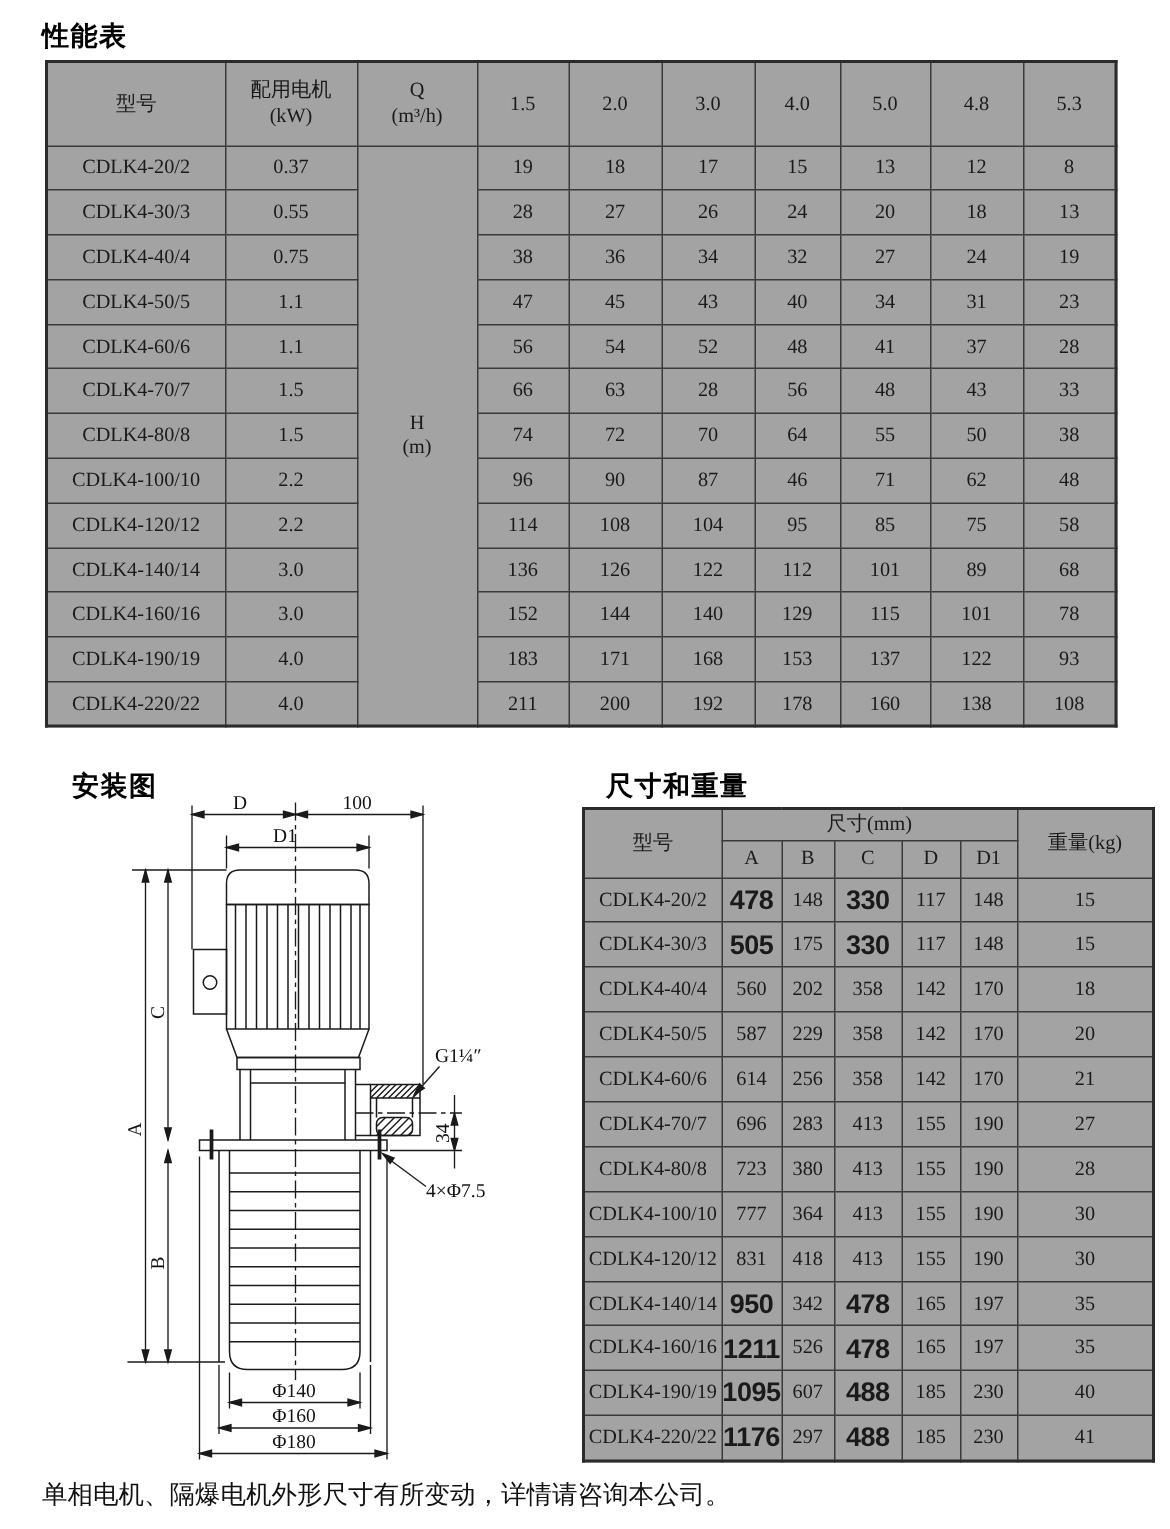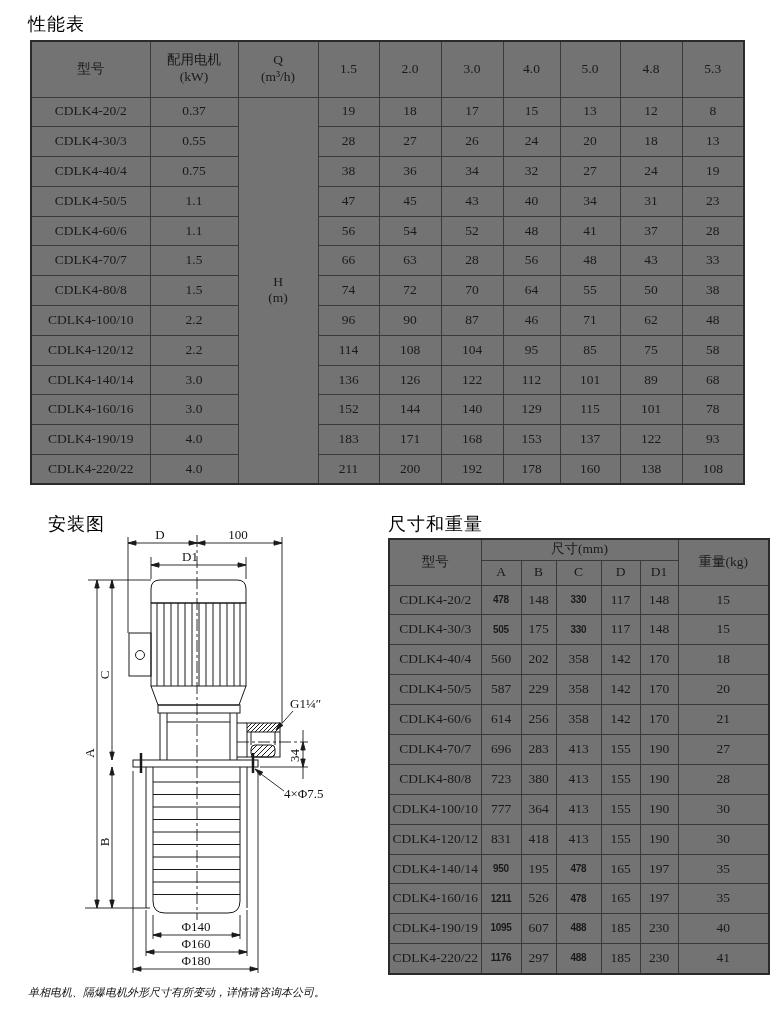--- a/index.html
+++ b/index.html
@@ -1,28 +1,28 @@
 <!DOCTYPE html>
 <html><head>
 <meta charset="utf-8">
 <style>
   html,body{margin:0;padding:0;background:#fff;}
   body{width:780px;height:1019px;position:relative;font-family:"Liberation Serif",serif;color:#161616;}
-  .page-title{position:absolute;font-family:"Liberation Sans",sans-serif;font-weight:400;font-size:18px;color:#000;letter-spacing:1px;}
-  table{position:absolute;border-collapse:collapse;table-layout:fixed;background:#737373;}
+  .page-title{position:absolute;font-family:"Liberation Sans",sans-serif;font-weight:700;font-size:18px;color:#000;letter-spacing:1px;}
+  table{position:absolute;border-collapse:collapse;table-layout:fixed;background:#a3a3a3;}
   th,td{border:1px solid #3a3a3a;text-align:center;vertical-align:middle;padding:0;font-weight:400;font-size:13.5px;color:#1a1a1a;line-height:1.25;overflow:hidden;}
   #perf-table{left:30px;top:40px;width:713px;border:2px solid #2b2b2b;}
   #perf-table thead tr{height:56px;}
   #perf-table tbody tr{height:29.8px;}
   #dim-table{left:388px;top:538px;width:380px;border:2px solid #2b2b2b;}
   #dim-table thead tr.h1{height:21px;}
   #dim-table thead tr.h2{height:25px;}
   #dim-table tbody tr{height:29.9px;}
-  #dim-table td.alt{font-family:"Liberation Sans",sans-serif;font-weight:700;font-size:10px;letter-spacing:-0.3px;}
-  .footer-note{position:absolute;left:28px;top:985px;font-size:11px;color:#111;font-style:italic;}
+  #dim-table td.alt{font-family:"Liberation Sans",sans-serif;font-weight:700;font-size:18px;letter-spacing:-0.3px;}
+  .footer-note{position:absolute;left:28px;top:985px;font-size:17px;color:#111;}
   svg text{font-family:"Liberation Serif",serif;font-size:13px;fill:#111;}
   .drawing{position:absolute;left:10px;top:525px;}
 </style>
 </head>
 <body>
 
 <div class="page-title" style="left:28px;top:12px;">性能表</div>
 
 <table id="perf-table">
   <colgroup>
@@ -202,21 +202,21 @@
     <td>192</td>
     <td>178</td>
     <td>160</td>
     <td>138</td>
     <td>108</td>
   </tr>
   </tbody>
 </table>
 
 <div class="page-title" style="left:28px;top:512px;margin-left:20px;">安装图</div>
-<div class="page-title" style="left:388px;top:512px;text-align:right;">尺寸和重量</div>
+<div class="page-title" style="left:404px;top:512px;text-align:right;">尺寸和重量</div>
 
 <svg class="drawing" width="370" height="470" viewBox="0 0 370 470">
   <g stroke="#1a1a1a" stroke-width="1" fill="none">
 
     <path d="M141,78 L141,64 Q141,55 150,55 L227,55 Q236,55 236,64 L236,78 Z"></path>
 
     <rect x="141" y="78" width="95" height="83"></rect>
     <line x1="147" y1="78" x2="147" y2="161"></line>
       <line x1="154" y1="78" x2="154" y2="161"></line>
     <line x1="161" y1="78" x2="161" y2="161"></line>
@@ -465,21 +465,21 @@
     <td>831</td>
     <td>418</td>
     <td>413</td>
     <td>155</td>
     <td>190</td>
     <td>30</td>
   </tr>
   <tr>
     <td>CDLK4-140/14</td>
     <td class="alt">950</td>
-    <td>195</td>
+    <td>342</td>
     <td class="alt">478</td>
     <td>165</td>
     <td>197</td>
     <td>35</td>
   </tr>
   <tr>
     <td>CDLK4-160/16</td>
     <td class="alt">1211</td>
     <td>526</td>
     <td class="alt">478</td>

